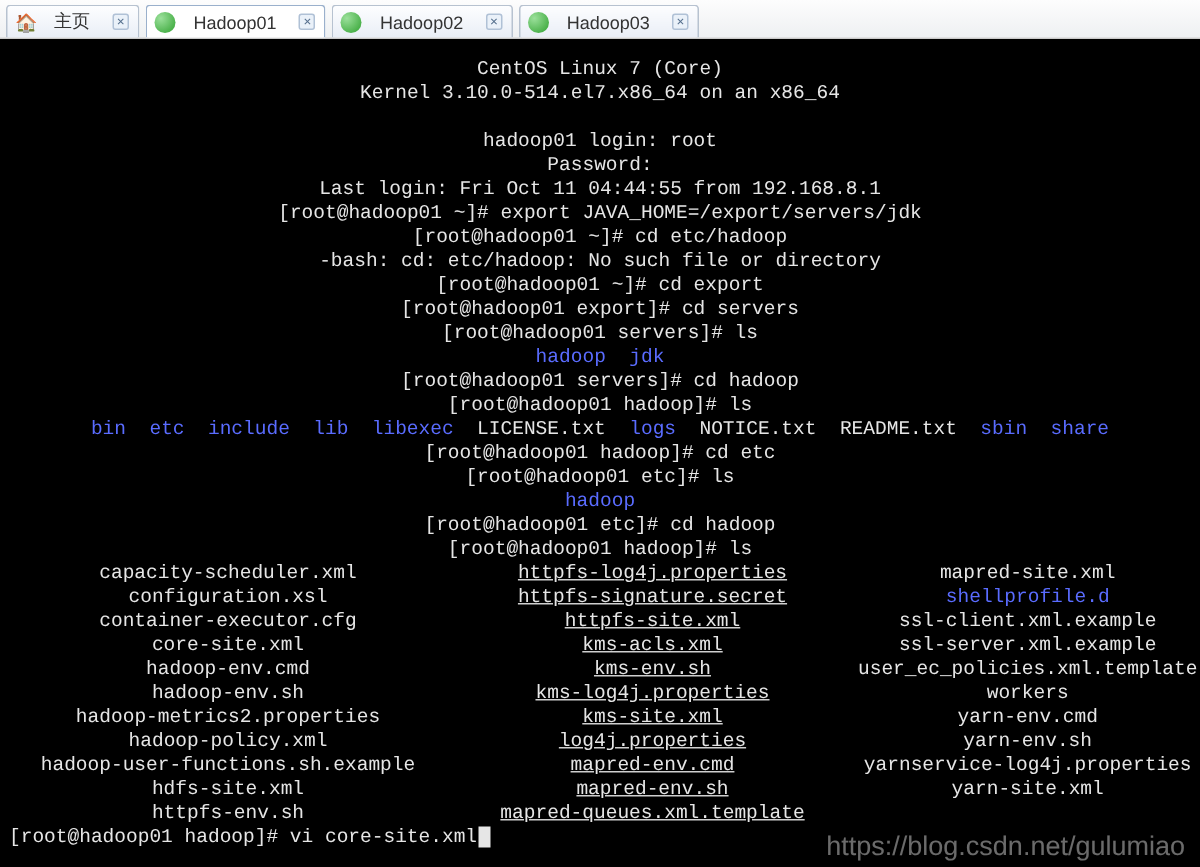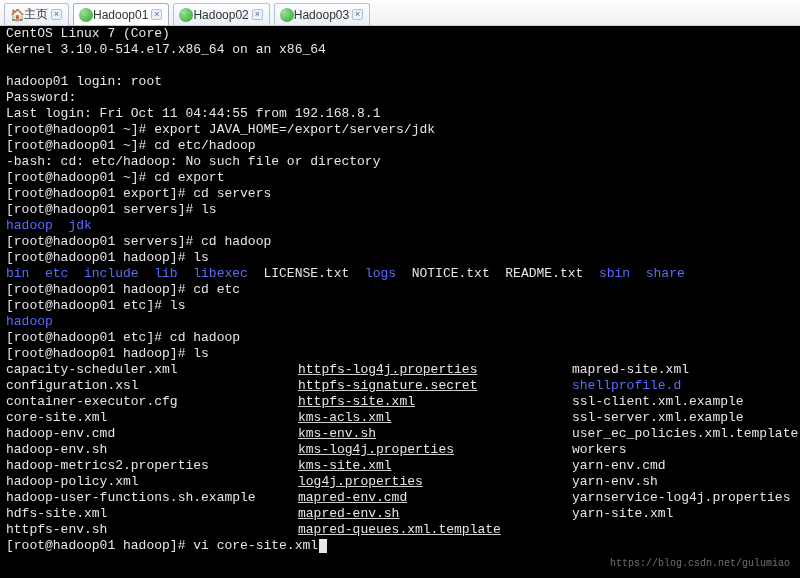--- a/index.html
+++ b/index.html
@@ -16,21 +16,21 @@
       align-items: flex-end;
       height: 26px;
       background: linear-gradient(#fdfdfd, #eef0f2);
       border-bottom: 1px solid #c9c9c9;
       padding: 2px 4px 0 4px;
       gap: 4px;
     }
     .tab {
       display: flex;
       align-items: center;
-      gap: 0;
+      gap: 12px;
       height: 22px;
       padding: 0 6px 0 5px;
       border: 1px solid #b7c2d0;
       border-bottom: none;
       border-radius: 3px 3px 0 0;
       background: linear-gradient(#fdfeff, #e9eef6);
       cursor: pointer;
       font-size: 12px;
       color: #333;
     }
@@ -55,46 +55,47 @@
     .icon-host {
       background: radial-gradient(circle at 30% 30%, #9be09b, #2fa12f);
       border-radius: 50%;
     }
     .terminal {
       background: #000;
       color: #cfcfcf;
       font-family: "Consolas", "Courier New", monospace;
       font-size: 13px;
       line-height: 16px;
-      padding: 0 6px 6px 6px;
+      padding: 12px 6px 6px 6px;
       height: calc(100% - 26px);
       white-space: pre;
       position: relative;
+      text-align: center;
     }
     .terminal .white { color: #e6e6e6; }
     .terminal .blue { color: #5a6cff; }
     .dirlist { display: block; }
     .dirlist .col { display:inline-block; vertical-align:top; }
     .dirlist .c1 { width: 292px; }
     .dirlist .c2 { width: 274px; text-decoration: underline; }
     .dirlist .c3 { width: auto; font-family: Liberation Mono, monospace; }
     .cursor {
       display:inline-block;
       width: 8px; height: 14px;
       background: #e6e6e6;
       vertical-align: text-bottom;
       margin-left: 1px;
     }
     .watermark {
       position: absolute;
       right: 10px;
       bottom: 6px;
       color: rgba(255,255,255,0.42);
-      font-family: Liberation Mono, monospace;
-      font-size: 10px;
+      font-family: Liberation Sans, sans-serif;
+      font-size: 18px;
       pointer-events: none;
     }
   </style>
 </head>
 <body>
 
 <div class="tabbar">
   <div class="tab">
     <span class="icon icon-home"></span>
     <span>主页</span>

